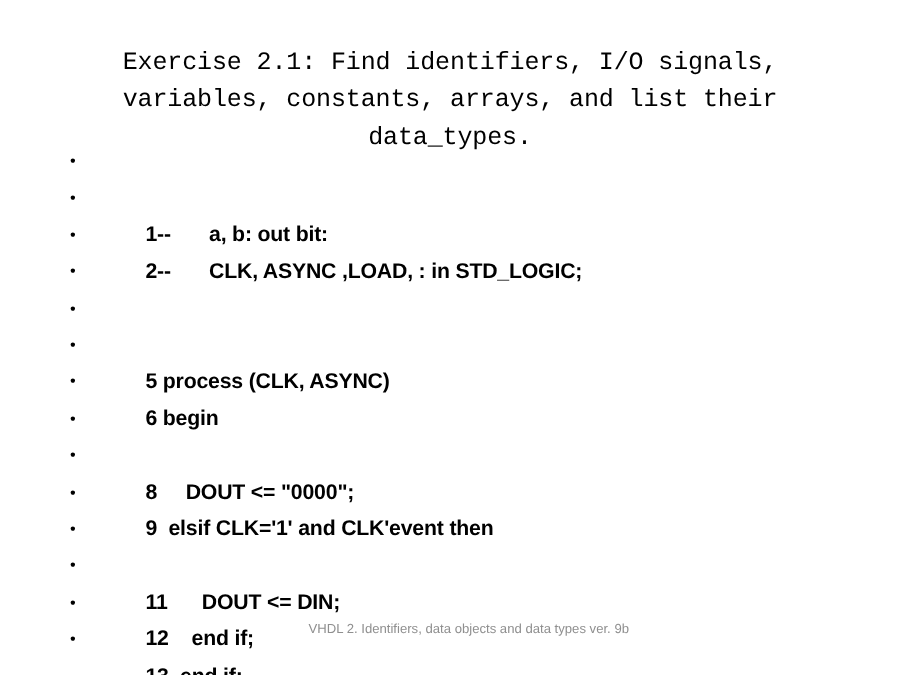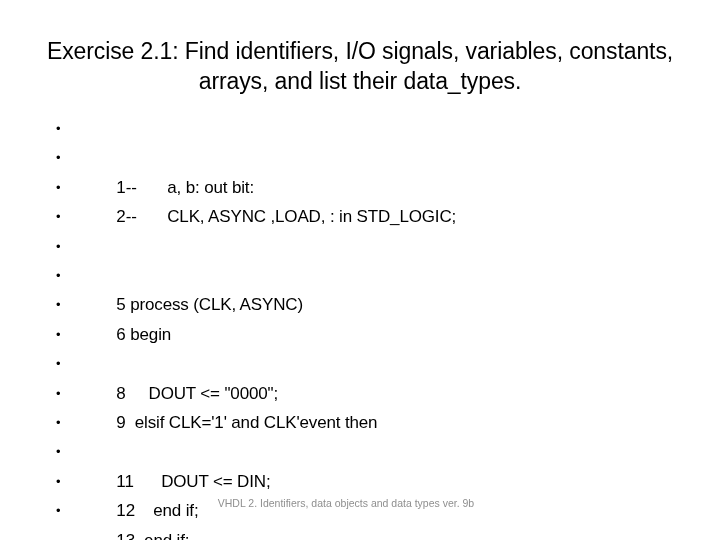--- a/index.html
+++ b/index.html
@@ -18,25 +18,26 @@
     background: #ffffff;
     overflow: hidden;
   }
   
   .slide-title {
     position: absolute;
     left: 46px;
     top: 36px;
     width: 628px;
     text-align: center;
-    font-size: 23px;
+    font-size: 20px;
     line-height: 30px;
     letter-spacing: -0.1px;
     color: #000000;
     white-space: pre-line;
+    font-family: Liberation Mono, monospace;
   }
   
   .bullet-list {
     position: absolute;
     left: 56px;
     top: 114px;
     width: 620px;
     margin: 0;
     padding: 0;
     list-style: none;
@@ -58,25 +59,26 @@
     text-align: left;
     font-size: 13px;
     line-height: 29.4px;
     color: #000000;
   }
   .bullet-text {
     display: inline-block;
     margin-left: 32px;
     white-space: pre;
     letter-spacing: -0.15px;
+    font-weight: bold;
   }
   
   .footer {
     position: absolute;
-    left: 196px;
+    left: 225px;
     top: 496px;
     width: 300px;
     text-align: center;
     font-size: 10.5px;
     line-height: 14px;
     color: #8f8f8f;
     white-space: pre-line;
   }
 </style>
 </head>

